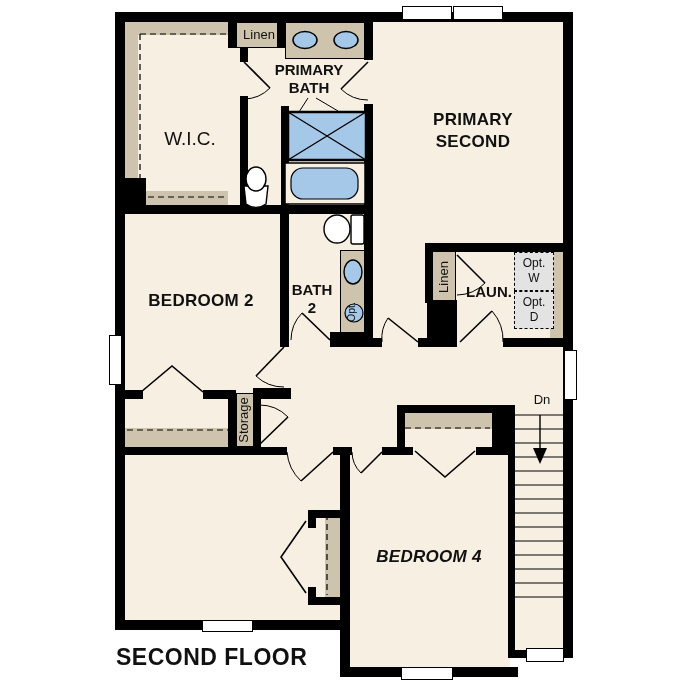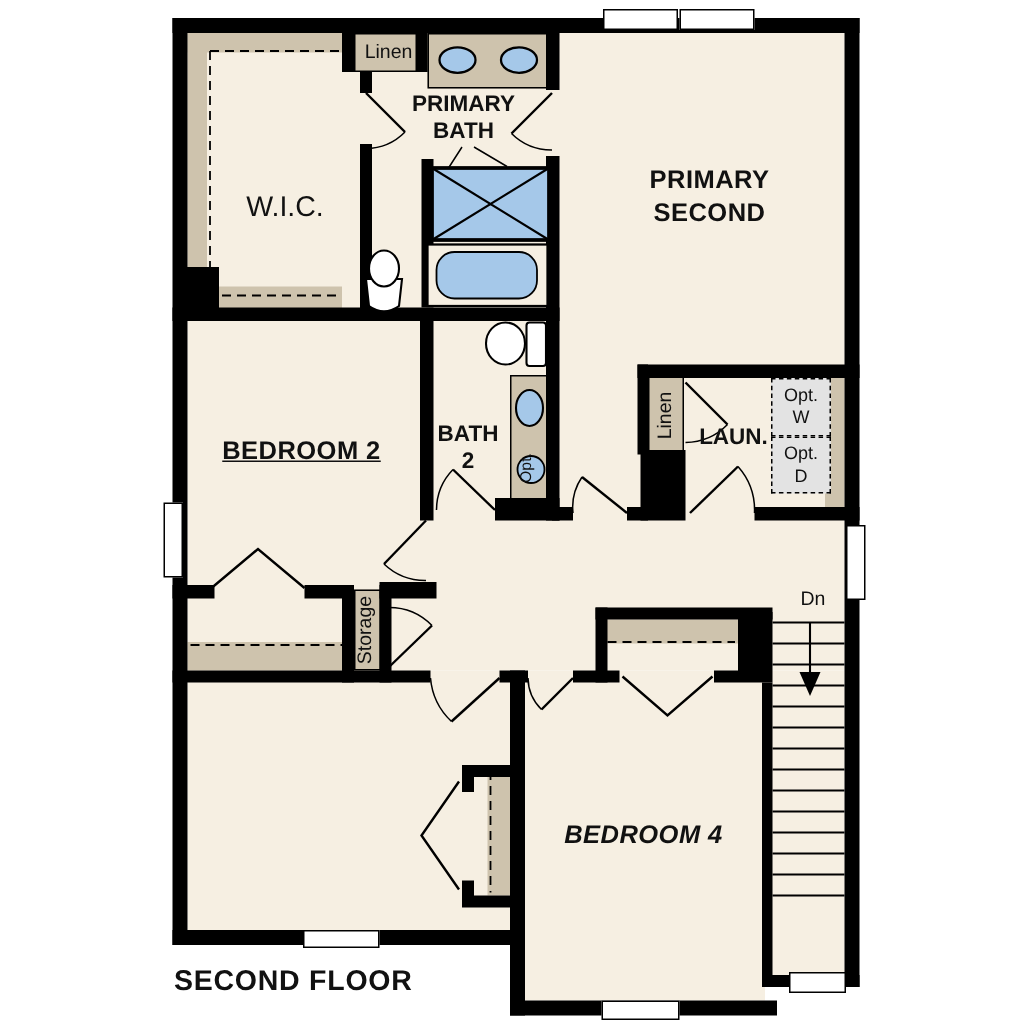--- a/index.html
+++ b/index.html
@@ -19,21 +19,21 @@
   .lbl{position:absolute;transform:translate(-50%,-50%);color:#111;
        white-space:nowrap;text-align:center;line-height:1.15;}
   .lbl.rot{transform:translate(-50%,-50%) rotate(-90deg);}
   .b{font-weight:bold;}
   .big{font-size:17px;letter-spacing:.3px;line-height:22px;}
   .med{font-size:15px;line-height:18px;}
   .small{font-size:13px;}
   .wic{font-size:19px;}
   .opt{font-size:12px;line-height:15px;}
   .tiny{font-size:10.5px;}
-  .title{font-size:19px;letter-spacing:.5px;transform:none;}
+  .title{font-size:23px;letter-spacing:.5px;transform:none;}
   .ln{display:block;}
 </style>
 </head>
 <body>
 
 <div id="plan">
 
   <div class="floor" style="left:125px;top:22px;width:438px;height:425px;"></div>
   <div class="floor" style="left:125px;top:447px;width:215px;height:173px;"></div>
   <div class="floor" style="left:350px;top:447px;width:160px;height:220px;"></div>
@@ -186,21 +186,21 @@
   <div class="lbl wic" style="left:190px;top:139px;">W.I.C.</div>
   <div class="lbl small" style="left:259px;top:35px;">Linen</div>
   <div class="lbl med b" style="left:309px;top:79px;">
     <span class="ln">PRIMARY</span>
     <span class="ln">BATH</span>
   </div>
   <div class="lbl big b" style="left:473px;top:131px;">
     <span class="ln">PRIMARY</span>
     <span class="ln">SECOND</span>
   </div>
-  <div class="lbl big b" style="left:201px;top:301px;text-decoration:underline;">BEDROOM 2</div>
+  <div class="lbl big b" style="left:201px;top:301px;">BEDROOM 2</div>
   <div class="lbl med b" style="left:312px;top:299px;">
     <span class="ln">BATH</span>
     <span class="ln">2</span>
   </div>
   <div class="lbl tiny rot" style="left:351px;top:312px;">Opt.</div>
   <div class="lbl small rot" style="left:444px;top:277px;">Linen</div>
   <div class="lbl med b" style="left:489px;top:292px;">LAUN.</div>
   <div class="lbl opt" style="left:534px;top:271px;">
     <span class="ln">Opt.</span>
     <span class="ln">W</span>

